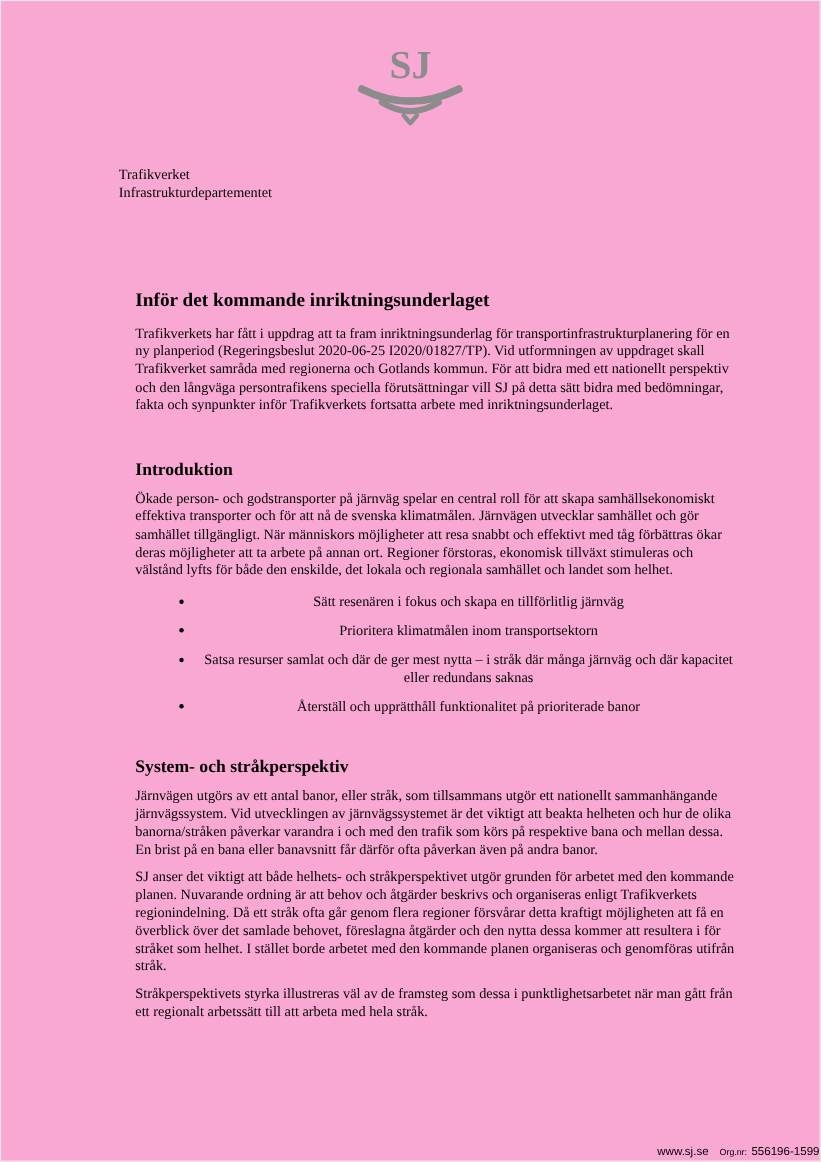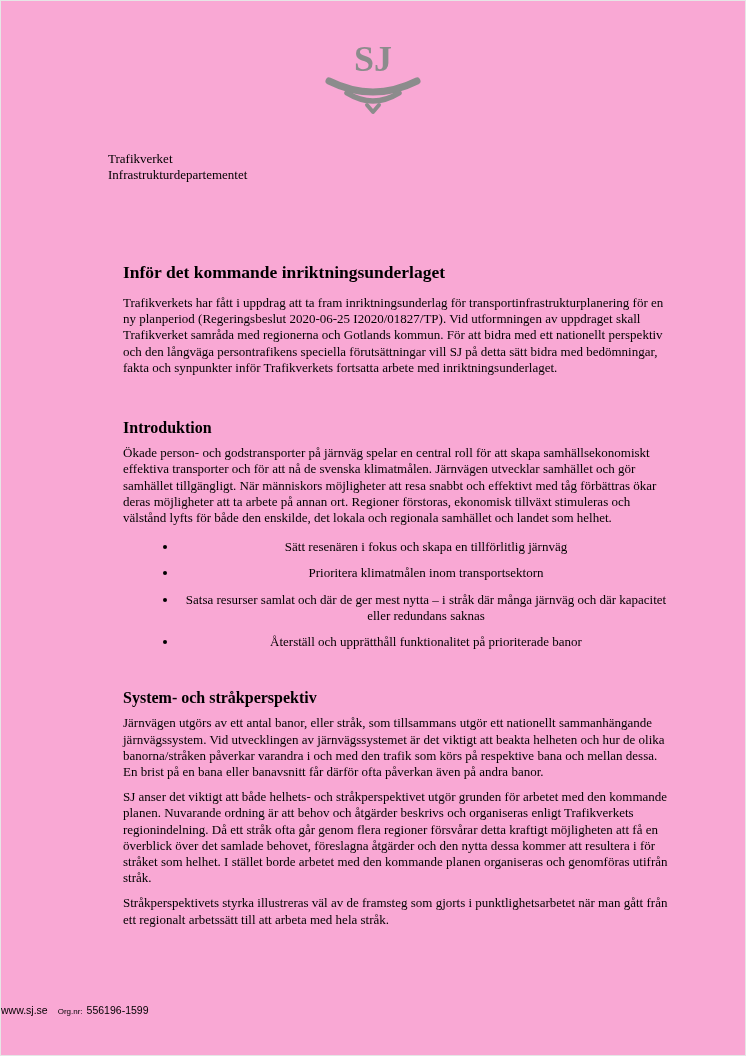--- a/index.html
+++ b/index.html
@@ -70,24 +70,24 @@
     margin: 13px 0 0 0;
     padding-left: 55px;
   }
   ul.bullets li {
     margin-bottom: 10px;
     padding-left: 6px;
     text-align: center;
   }
   .footer {
     position: absolute;
-    top: 999px;
+    top: 1036px;
     left: 0;
     width: 100%;
-    text-align: left;
+    text-align: right;
     font-family: "Liberation Sans", sans-serif;
     color: #000;
   }
   .footer .site {
     font-size: 10.5px;
   }
   .footer .orgnr-label {
     font-size: 8px;
     margin-left: 10px;
     margin-right: 4px;
@@ -131,21 +131,21 @@
       <li>Sätt resenären i fokus och skapa en tillförlitlig järnväg</li>
       <li>Prioritera klimatmålen inom transportsektorn</li>
       <li>Satsa resurser samlat och där de ger mest nytta – i stråk där många järnväg och där kapacitet eller redundans saknas</li>
       <li>Återställ och upprätthåll funktionalitet på prioriterade banor</li>
     </ul>
 
     <h2 class="section-heading second">System- och stråkperspektiv</h2>
 
     <p class="para">Järnvägen utgörs av ett antal banor, eller stråk, som tillsammans utgör ett nationellt sammanhängande järnvägssystem. Vid utvecklingen av järnvägssystemet är det viktigt att beakta helheten och hur de olika banorna/stråken påverkar varandra i och med den trafik som körs på respektive bana och mellan dessa. En brist på en bana eller banavsnitt får därför ofta påverkan även på andra banor.</p>
     <p class="para">SJ anser det viktigt att både helhets- och stråkperspektivet utgör grunden för arbetet med den kommande planen. Nuvarande ordning är att behov och åtgärder beskrivs och organiseras enligt Trafikverkets regionindelning. Då ett stråk ofta går genom flera regioner försvårar detta kraftigt möjligheten att få en överblick över det samlade behovet, föreslagna åtgärder och den nytta dessa kommer att resultera i för stråket som helhet. I stället borde arbetet med den kommande planen organiseras och genomföras utifrån stråk.</p>
-    <p class="para">Stråkperspektivets styrka illustreras väl av de framsteg som gjorts i punktlighetsarbetet när man gått från ett regionalt arbetssätt till att arbeta med hela stråk.</p>
+    <p class="para">Stråkperspektivets styrka illustreras väl av de framsteg som dessa i punktlighetsarbetet när man gått från ett regionalt arbetssätt till att arbeta med hela stråk.</p>
 
   </div>
 
   <div class="footer">
     <span class="site">www.sj.se</span><span class="orgnr-label">Org.nr:</span><span class="orgnr-value">556196-1599</span>
   </div>
 
 </div>
 
 </body></html>

